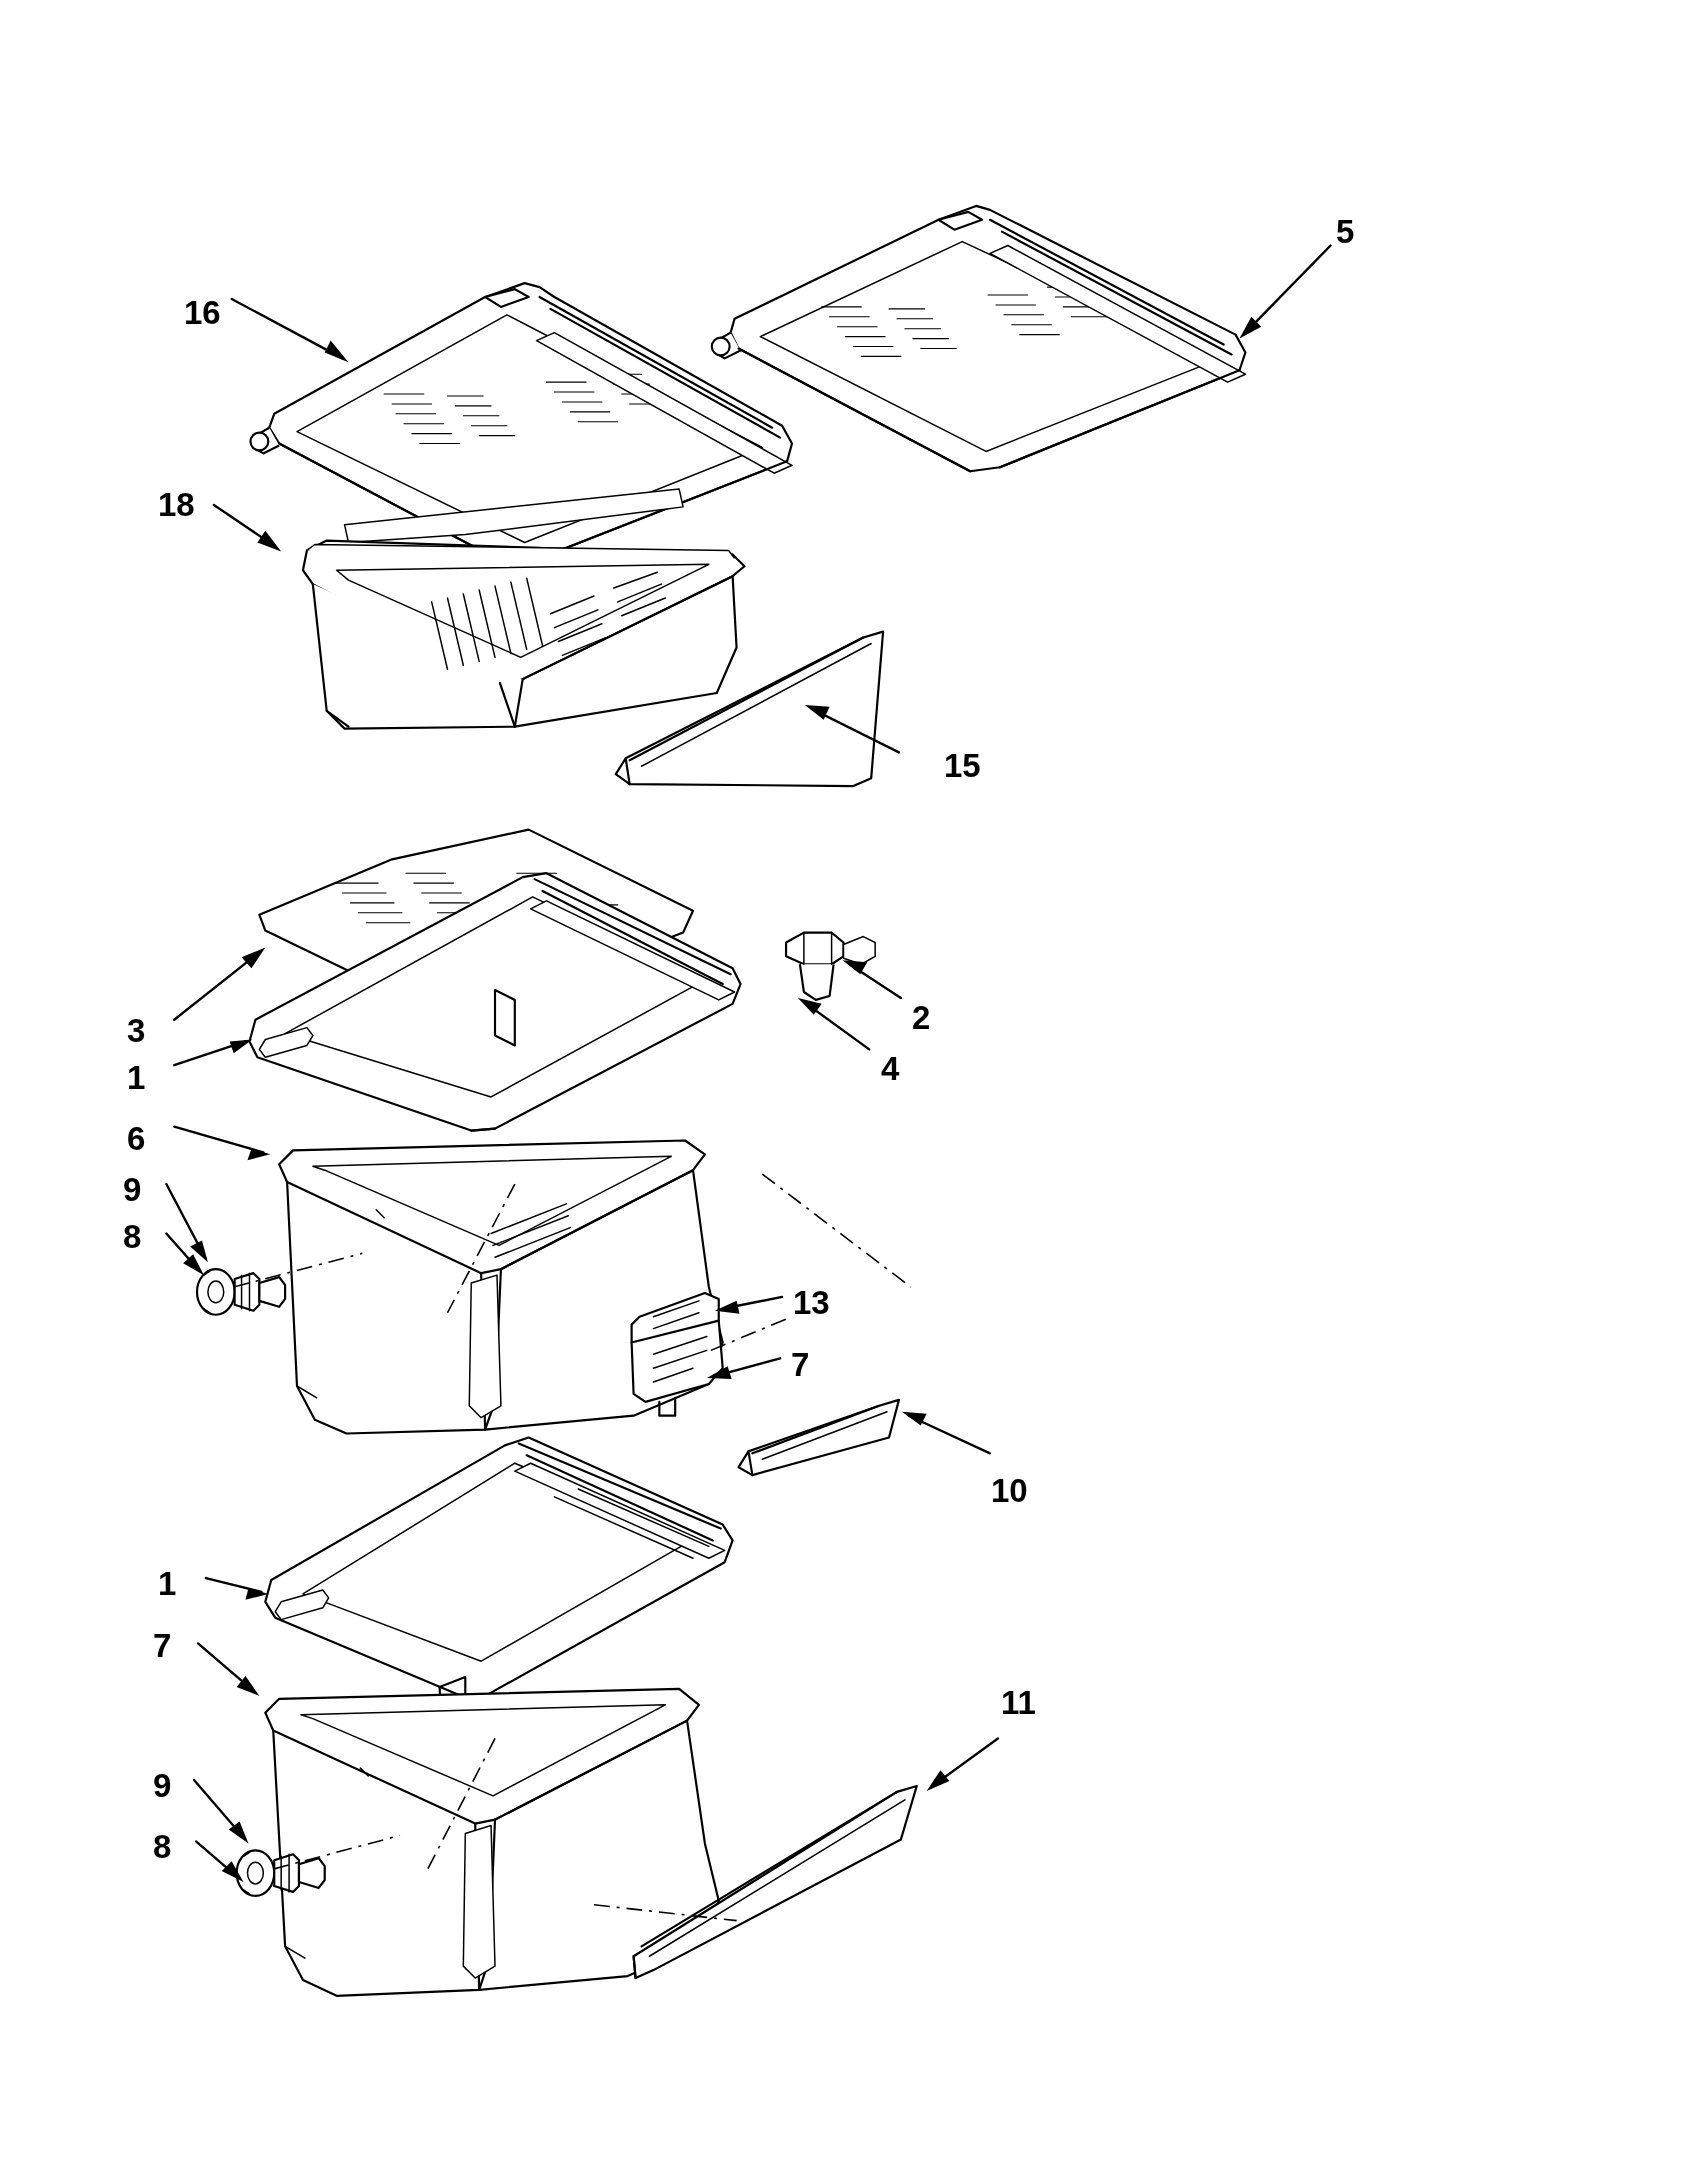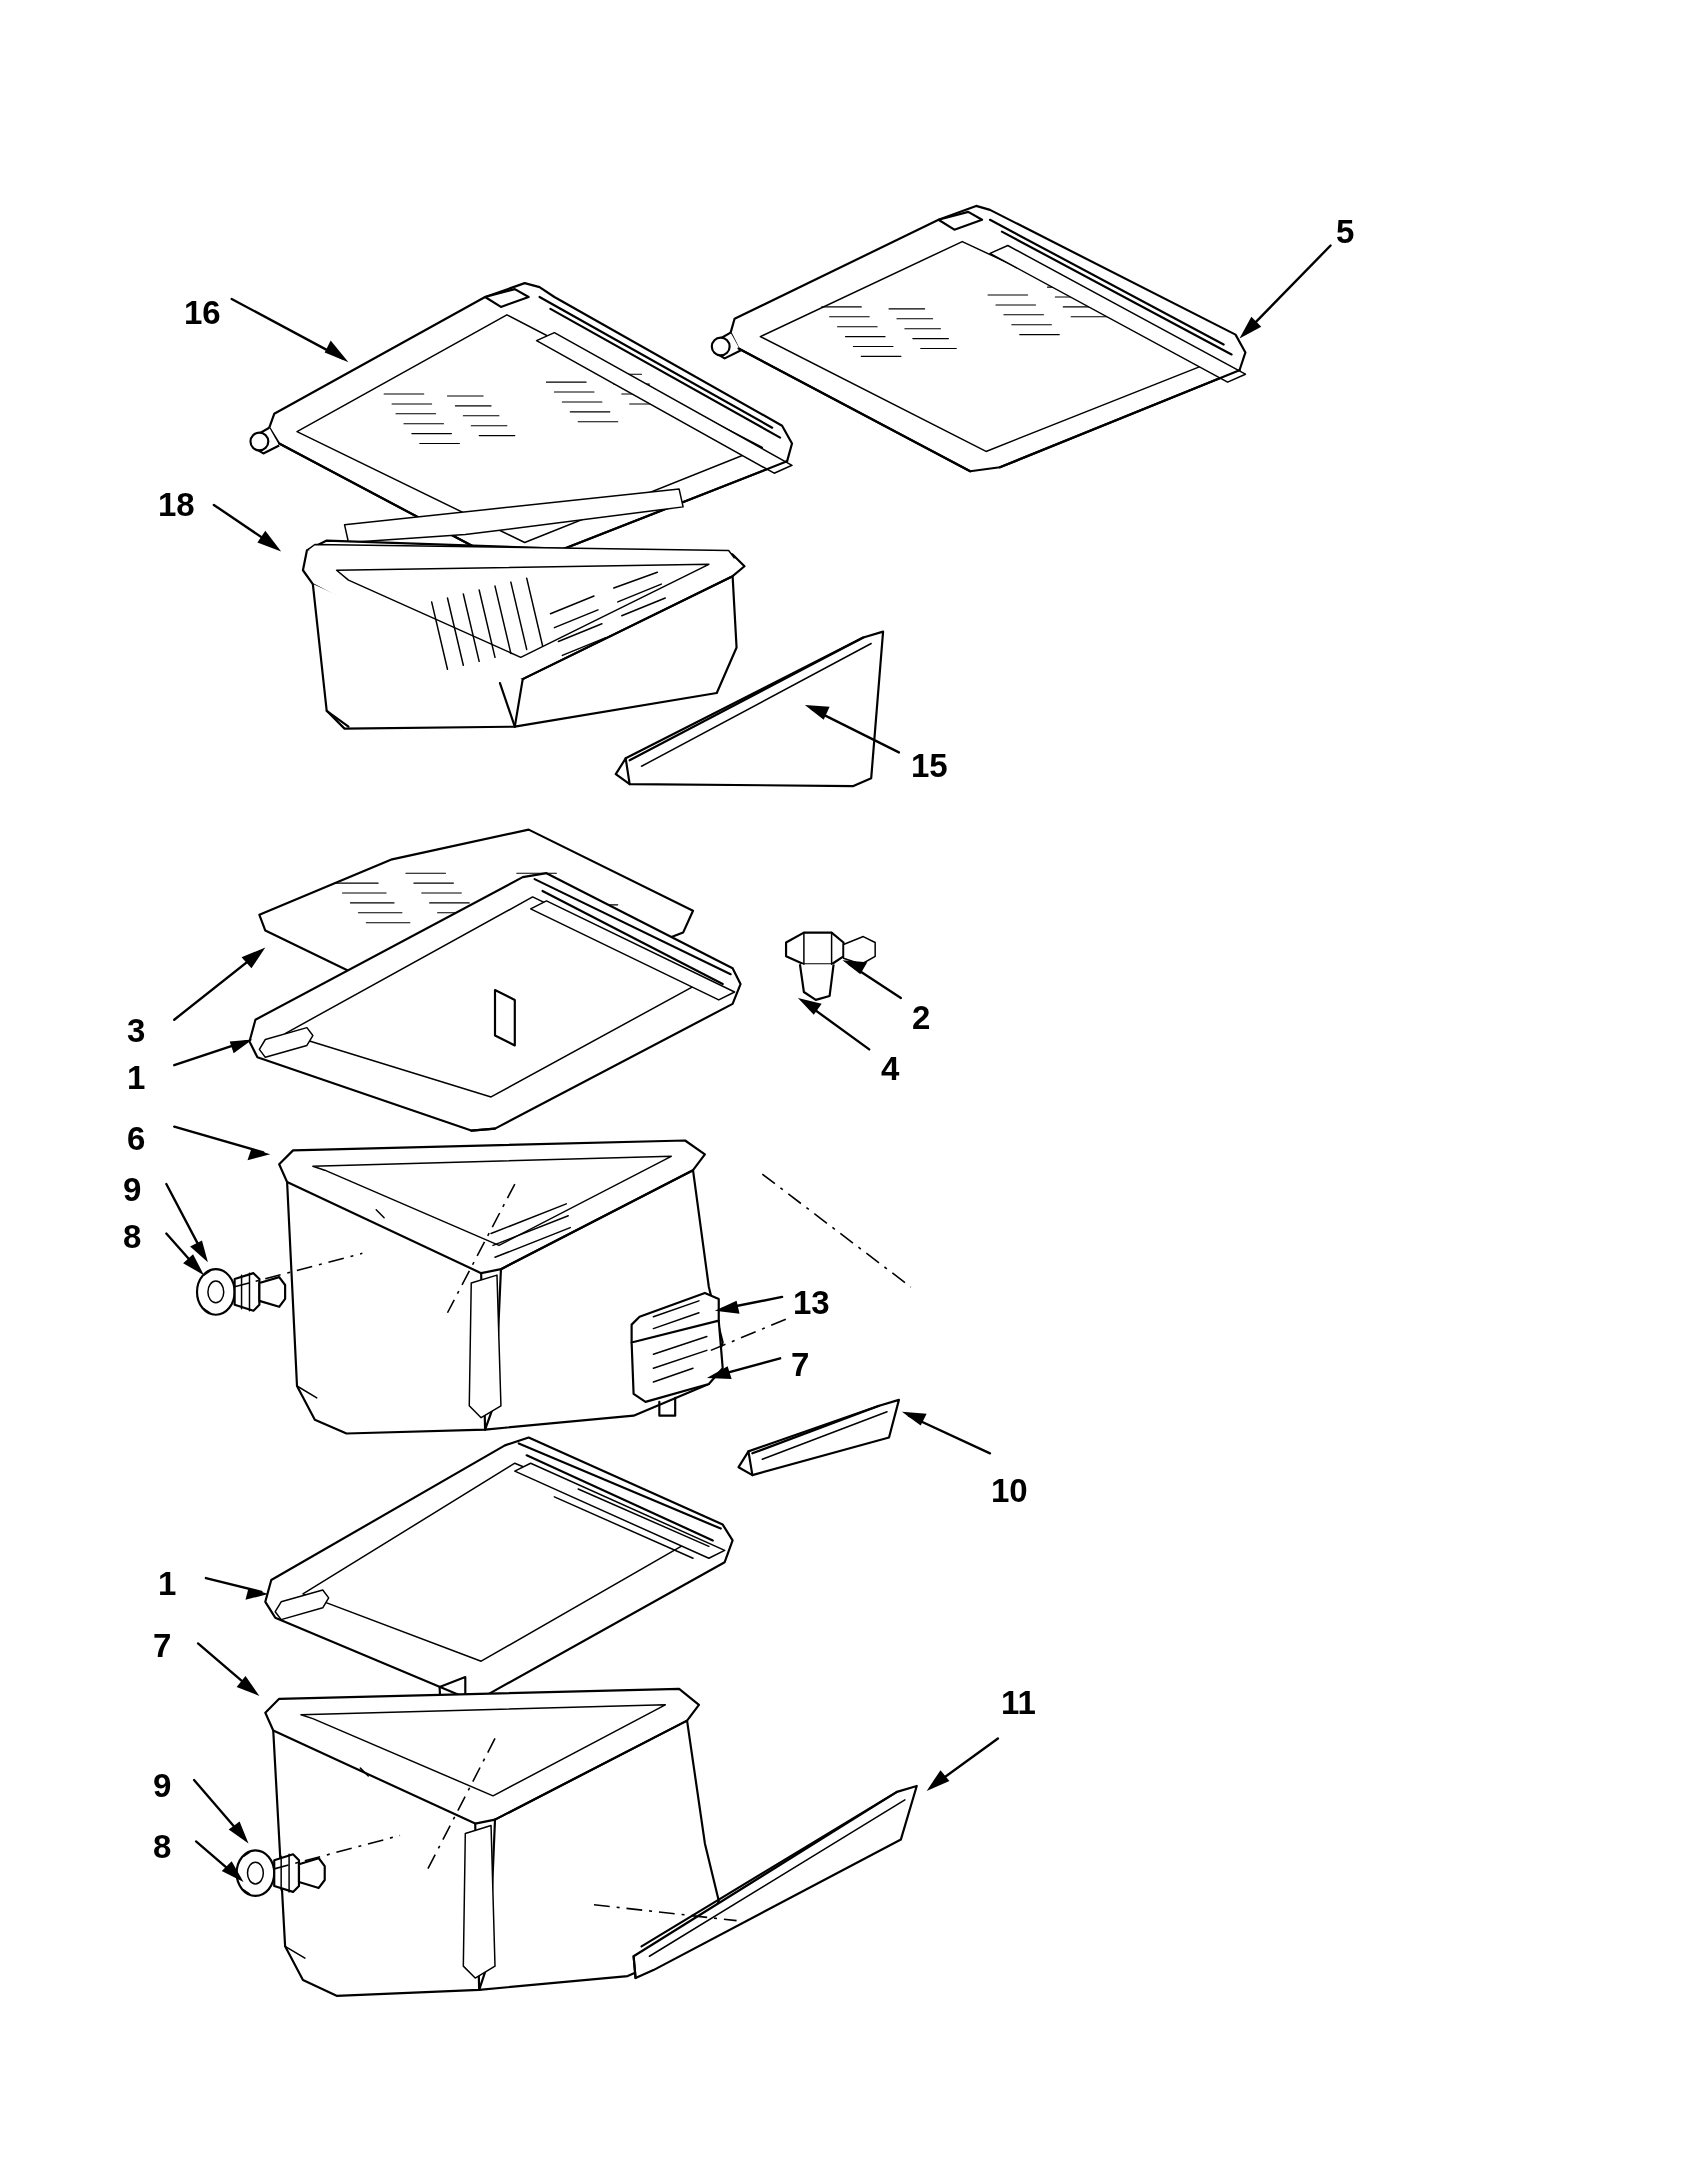--- a/index.html
+++ b/index.html
@@ -307,21 +307,21 @@
       <path class="dash" d="M500,1756 L430,1892"></path>
       <path class="dash" d="M770,1186 L920,1300"></path>
       <path class="dash" d="M600,1924 L744,1940"></path>
       <path class="dash" d="M718,1364 L800,1330"></path>
     </g>
   </svg>
 
   <div class="callout-label" style="left:184px; top:296px;">16</div>
   <div class="callout-label" style="left:1336px; top:215px;">5</div>
   <div class="callout-label" style="left:158px; top:488px;">18</div>
-  <div class="callout-label" style="left:911px; top:749px;">15</div>
+  <div class="callout-label" style="left:944px; top:749px;">15</div>
   <div class="callout-label" style="left:127px; top:1014px;">3</div>
   <div class="callout-label" style="left:127px; top:1061px;">1</div>
   <div class="callout-label" style="left:912px; top:1001px;">2</div>
   <div class="callout-label" style="left:881px; top:1052px;">4</div>
   <div class="callout-label" style="left:127px; top:1122px;">6</div>
   <div class="callout-label" style="left:123px; top:1173px;">9</div>
   <div class="callout-label" style="left:123px; top:1220px;">8</div>
   <div class="callout-label" style="left:793px; top:1286px;">13</div>
   <div class="callout-label" style="left:791px; top:1348px;">7</div>
   <div class="callout-label" style="left:991px; top:1474px;text-align:center;">10</div>

